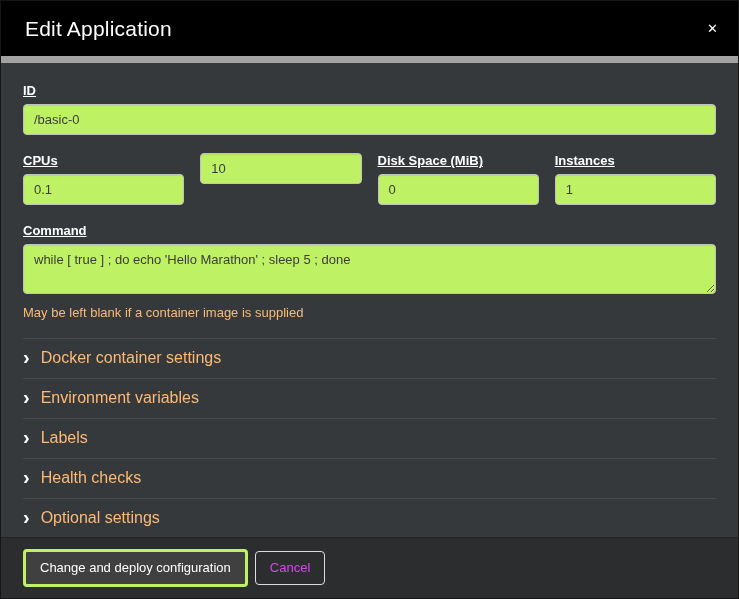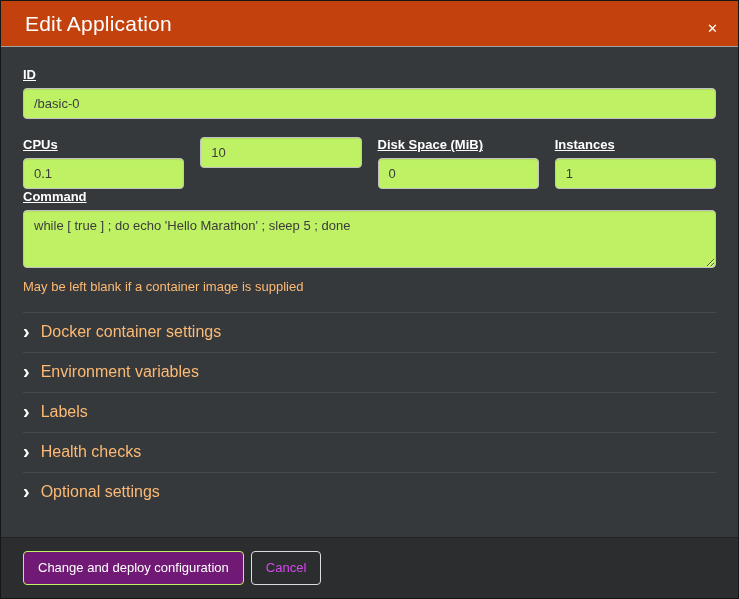--- a/index.html
+++ b/index.html
@@ -13,28 +13,28 @@
     height: 599px;
     background: #36393b;
     color: #f1f1f1;
     display: flex;
     flex-direction: column;
     border: 1px solid #161616;
     overflow: hidden;
   }
   
   .modal-header {
-    background: #c2410c;
-    height: 46px;
+    background: #000000;
+    height: 62px;
     flex: 0 0 auto;
     display: flex;
     align-items: center;
     padding: 0 24px;
     position: relative;
-    border-bottom: 1px solid #a3a3a3;
+    border-bottom: 7px solid #a3a3a3;
   }
   .modal-title {
     font-size: 21px;
     font-weight: 400;
     color: #ffffff;
     letter-spacing: 0.2px;
   }
   .close-btn {
     position: absolute;
     top: 17px;
@@ -69,29 +69,30 @@
     border-radius: 4px;
     color: #3c3c3c;
     font-size: 13px;
     font-family: "Liberation Sans", sans-serif;
     padding: 6px 10px;
     outline: none;
     box-shadow: inset 0 1px 1px rgba(0,0,0,0.08);
   }
   .text-input { height: 31px; }
   .text-area {
-    height: 58px;
+    height: 50px;
     resize: vertical;
     line-height: 1.35;
   }
   .field-block { margin-bottom: 18px; }
   .field-row {
     display: grid;
     grid-template-columns: 1fr 1fr 1fr 1fr;
     column-gap: 16px;
+    margin-bottom: 18px;
   }
   .help-text {
     font-size: 13px;
     color: #fdba74;
     margin-top: 7px;
   }
   
   .sections { margin-top: 18px; }
   .section-row {
     display: flex;
@@ -128,22 +129,22 @@
   }
   .btn {
     font-family: "Liberation Sans", sans-serif;
     font-size: 13px;
     border-radius: 4px;
     padding: 8px 14px;
     cursor: pointer;
     line-height: 1.2;
   }
   .btn-primary {
-    background: #701a75;
-    border: 1px solid #bef264;
+    background: #404040;
+    border: 3px solid #bef264;
     color: #ffffff;
   }
   .btn-cancel {
     background: transparent;
     border: 1px solid #dcdcdc;
     color: #d946ef;
   }
 </style>
 </head>
 <body>

